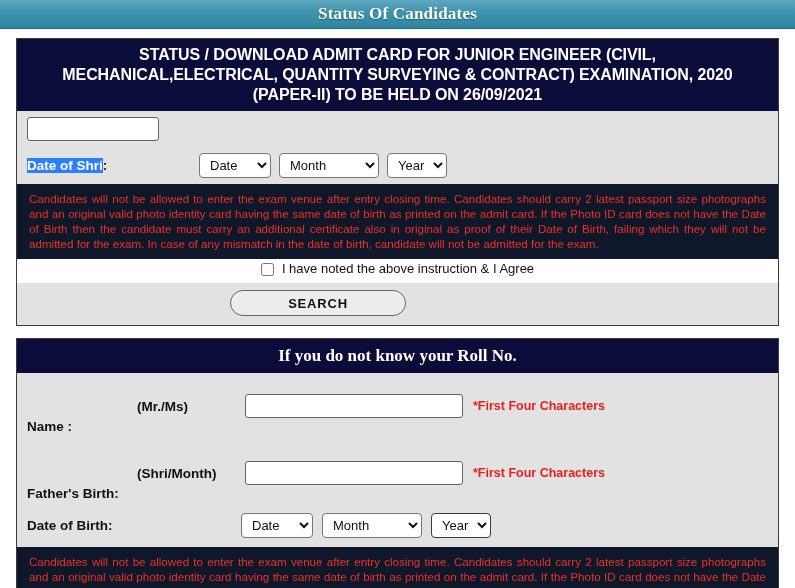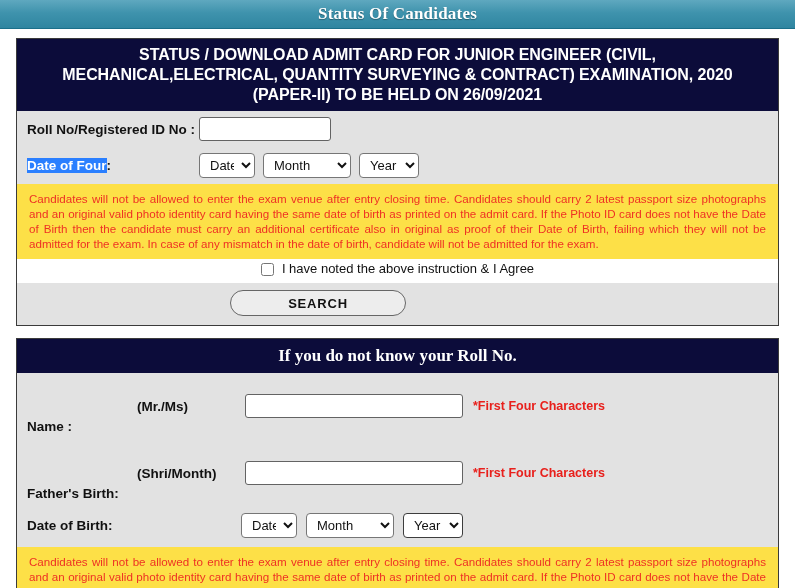--- a/index.html
+++ b/index.html
@@ -93,32 +93,32 @@
     background: #ffffff;
     height: 25px;
     box-sizing: border-box;
     font-family: "Liberation Sans", sans-serif;
     font-size: 13px;
     padding: 0 4px 0 6px;
     color: #111;
     outline: none;
   }
   select.sel.focusborder { border: 1px solid #3d3d3d; }
-  .sel-date  { width: 56px; }
-  .sel-month { width: 88px; }
+  .sel-date  { width: 72px; }
+  .sel-month { width: 100px; }
   .sel-year  { width: 60px; }
 
   
   .warn {
     color: #ee3124;
     font-size: 11.6px;
     line-height: 1.30;
     padding: 7px 12px 8px 12px;
     text-align: justify;
-    background: #fde047;
+    background: #0f172a;
   }
 
   
   .agree-row {
     background: #ffffff;
     display: flex;
     align-items: flex-end;
     justify-content: center;
     padding: 2px 0 7px 0;
   }
@@ -180,26 +180,25 @@
   <span class="title-text">Status Of Candidates</span>
 </div>
 
 <div class="panel">
 
   <div class="panel-header multiline">STATUS / DOWNLOAD ADMIT CARD FOR JUNIOR ENGINEER (CIVIL, MECHANICAL,ELECTRICAL, QUANTITY SURVEYING &amp; CONTRACT) EXAMINATION, 2020 (PAPER-II) TO BE HELD ON 26/09/2021</div>
 
   <div class="body-gray">
 
     <div class="row">
-      <span class="lbl col-lbl-1">Roll No/Registered ID No :</span>
       <input type="text" class="tbox tbox-roll" value="" style="">
     </div>
 
     <div class="row">
-      <span class="lbl col-lbl-1"><span class="selected-text">Date of Four</span><span>:</span></span>
+      <span class="lbl col-lbl-1"><span class="selected-text">Date of Shri</span><span>:</span></span>
       <select class="sel sel-date">
         <option>Date</option>
       </select>
       <span style="width:8px"></span>
       <select class="sel sel-month">
         <option>Month</option>
       </select>
       <span style="width:8px"></span>
       <select class="sel sel-year">
         <option>Year</option>

